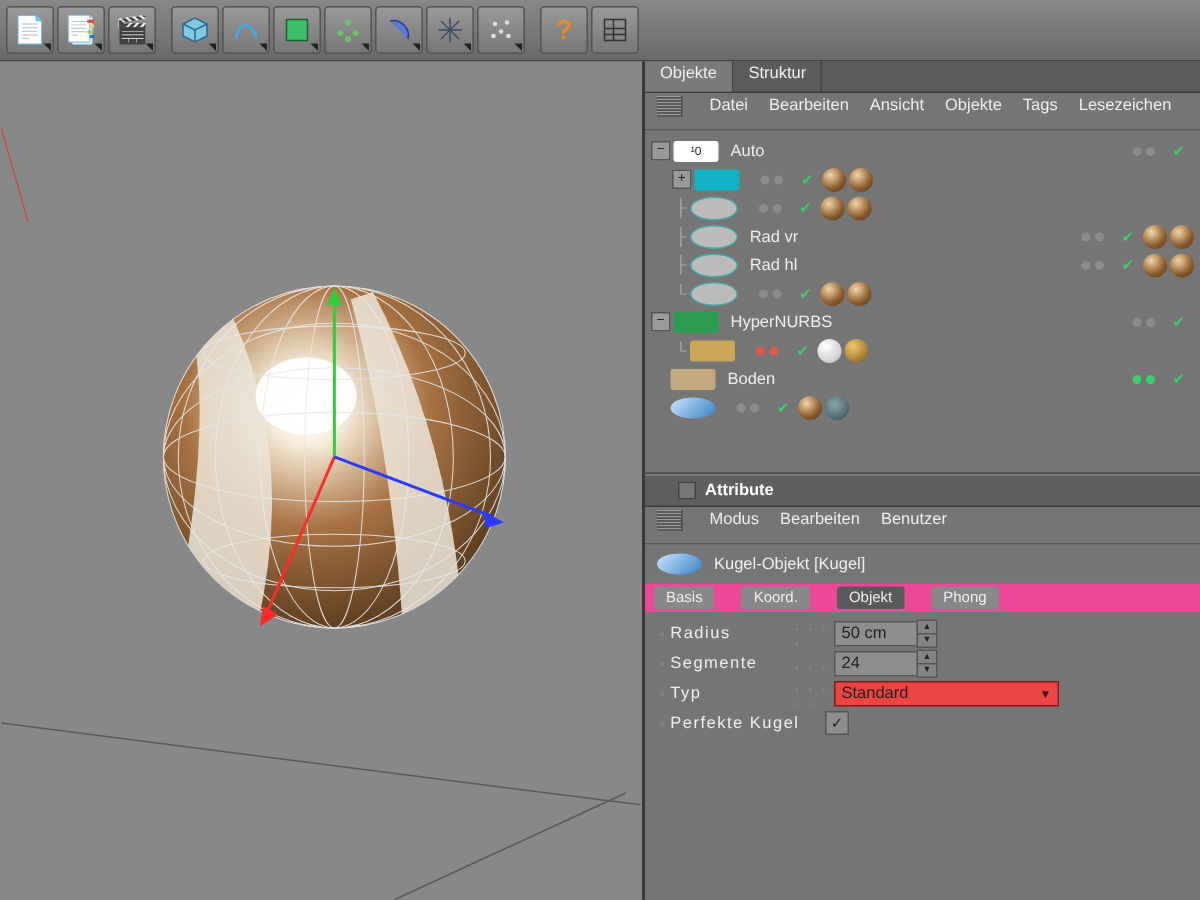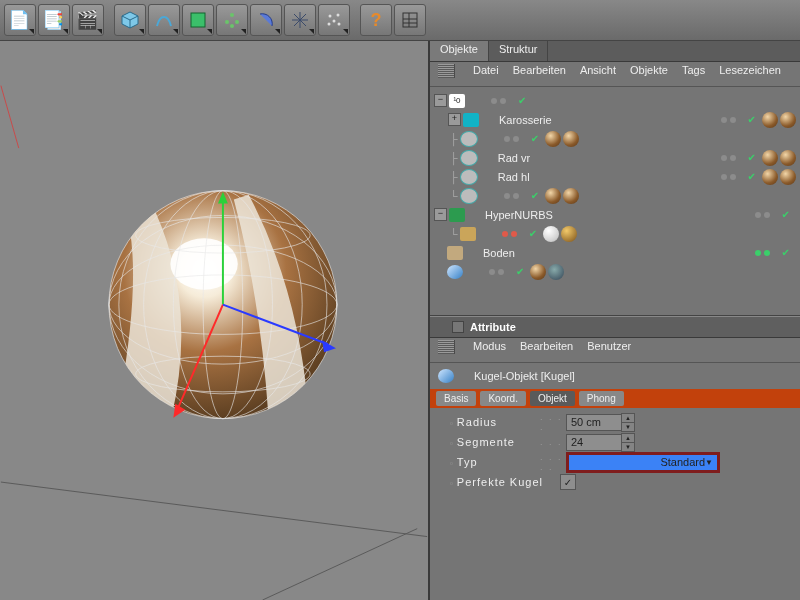--- a/index.html
+++ b/index.html
@@ -16,21 +16,21 @@
 .tab{padding:2px 10px;border-right:1px solid #444;color:#eee}
 .tab.active{background:#7a7a7a}
 .pmenu{height:20px;display:flex;gap:14px;padding:2px 8px;background:#757575;border-bottom:1px solid #555;color:#eee}
 .grip{display:inline-block;width:16px;height:14px;background:repeating-linear-gradient(#9a9a9a,#9a9a9a 1px,#5a5a5a 1px,#5a5a5a 2px);margin-right:4px;border-right:1px solid #4a4a4a}
 .tree{flex:0 0 auto;height:220px;background:#757575;overflow:auto;border-bottom:1px solid #444;padding:4px 4px}
 .trow{display:flex;align-items:center;height:19px}
 .tind{display:inline-block}
 .exp{width:11px;height:11px;background:#9a9a9a;border:1px solid #555;color:#222;font-size:9px;line-height:9px;text-align:center;margin-right:2px}
 .noexp{width:13px;display:inline-block}
 .branch{color:#aaa;margin:0 2px}
-.ticon{width:16px;height:14px;display:inline-flex;align-items:center;justify-content:center;margin-right:20px;border-radius:2px}
+.ticon{width:30px;height:14px;display:inline-flex;align-items:center;justify-content:center;margin-right:8px;border-radius:2px}
 .null{background:#fff;color:#222;font-size:8px;line-height:8px}
 .poly{background:#12b3c6}
 .cyl{background:#bcbcbc;border-radius:50%;border:1px solid #4aa}
 .hnurb{background:#2c9b4f;border-radius:2px}
 .land{background:#caa55a}
 .floor{background:#c2a97e}
 .ball{background:linear-gradient(135deg,#cfe6ff,#3580c6);border-radius:50%}
 .tname{flex:1;color:#eee;white-space:nowrap;overflow:hidden}
 .dots{display:flex;gap:3px;margin:0 6px}
 .dot{width:6px;height:6px;border-radius:50%}
@@ -40,34 +40,34 @@
 .vis{color:#3bcf6a;font-size:10px;margin:0 6px}
 .tags{display:flex;gap:2px}
 .tag{width:16px;height:16px;border-radius:50%}
 .brown{background:radial-gradient(circle at 35% 30%,#f2d6a8,#8a5a2a 60%,#5a3616)}
 .white{background:radial-gradient(circle at 35% 30%,#fff,#cfcfcf 70%,#999)}
 .gold{background:radial-gradient(circle at 35% 30%,#f2c96a,#7a5018)}
 .env{background:radial-gradient(circle at 40% 35%,#8aa,#345)}
 .attrhead{height:20px;background:#5f5f5f;border-top:1px solid #888;border-bottom:1px solid #3a3a3a;display:flex;align-items:center;padding:0 22px;font-weight:bold;color:#fff}
 .attrhead .sq{width:10px;height:10px;background:#777;border:1px solid #444;margin-right:6px}
 .objhead{display:flex;align-items:center;height:22px;padding:2px 8px;background:#757575;color:#eee}
-.subtabs{display:flex;gap:4px;padding:2px 6px;background:#c2410c}
+.subtabs{display:flex;gap:18px;padding:2px 6px;background:#ec4899}
 .subtab{padding:2px 8px;background:#888;border-radius:2px;color:#eee;font-size:10px}
 .subtab.active{background:#5a5a5a}
 .sechead{height:18px;background:#5f5f5f;padding:2px 8px;font-weight:bold;color:#fff;border-top:1px solid #888;border-bottom:1px solid #3c3c3c}
-.props{background:#757575;padding:4px 20px;flex:1}
+.props{background:#757575;padding:4px 10px;flex:1}
 .prow{display:flex;align-items:center;height:20px}
 .plabel{width:90px;color:#eee;letter-spacing:1px;white-space:nowrap;overflow:hidden}
 .plabel::before{content:"\25AB";color:#999;margin-right:3px;font-size:8px}
 .dots2{flex:0 0 auto;color:#999;font-size:9px;letter-spacing:2px;width:26px;overflow:hidden}
 .pfield{flex:0 0 46px;height:15px;background:#8e8e8e;border:1px solid #555;border-right:none;color:#222;padding:0 4px;display:flex;align-items:center}
 .spin{width:12px;height:17px;background:#848484;border:1px solid #555;display:flex;flex-direction:column}
 .spin div{flex:1;display:flex;align-items:center;justify-content:center;font-size:6px;color:#222}
 .spin div:first-child{border-bottom:1px solid #555}
-.psel{flex:0 0 140px;height:15px;background:#3b82f6;border:3px solid #7f1d1d;color:#222;padding:0 4px;display:flex;align-items:center;justify-content:flex-end}
+.psel{flex:0 0 140px;height:15px;background:#ef4444;border:1px solid #7f1d1d;color:#222;padding:0 4px;display:flex;align-items:center;justify-content:space-between}
 .psel .ar{font-size:8px}
 .chk{width:14px;height:14px;background:#8e8e8e;border:1px solid #555;display:flex;align-items:center;justify-content:center;color:#222;font-size:10px}
 </style>
 </head>
 <body>
 
 <div class="app">
 
   <div class="toolbar">
     <div class="tbtn">📄<span class="drop"></span></div>
@@ -197,31 +197,31 @@
         <span>Ansicht</span>
         <span>Objekte</span>
         <span>Tags</span>
         <span>Lesezeichen</span>
       </div>
 
       <div class="tree">
         <div class="trow">
             <span class="exp">−</span>
             <span class="ticon null">¹0</span>
+            <span class="tname">Auto</span>
             <span class="dots">
               <span class="dot dg"></span>
               <span class="dot dg"></span>
             </span>
             <span class="vis">✔</span>
           </div>
         <div class="trow">
             <span class="tind" style="width:14px"></span>
             <span class="exp">+</span>
             <span class="ticon poly"></span>
-            <span class="tname">Karosserie</span>
             <span class="dots">
               <span class="dot dg"></span>
               <span class="dot dg"></span>
             </span>
             <span class="vis">✔</span>
             <span class="tags">
               <span class="tag brown"></span>
               <span class="tag brown"></span>
             </span>
           </div>

